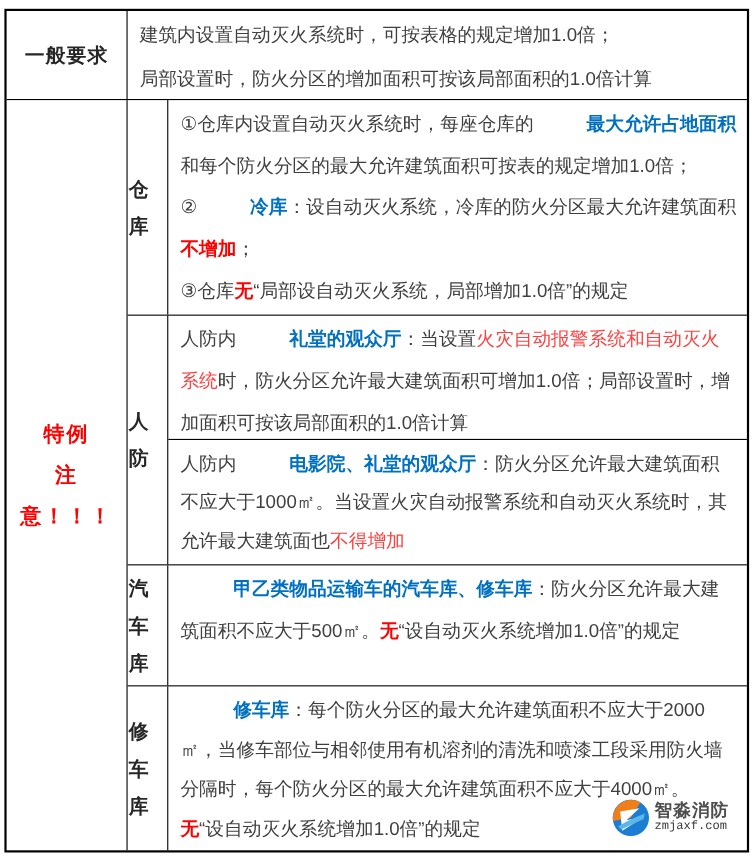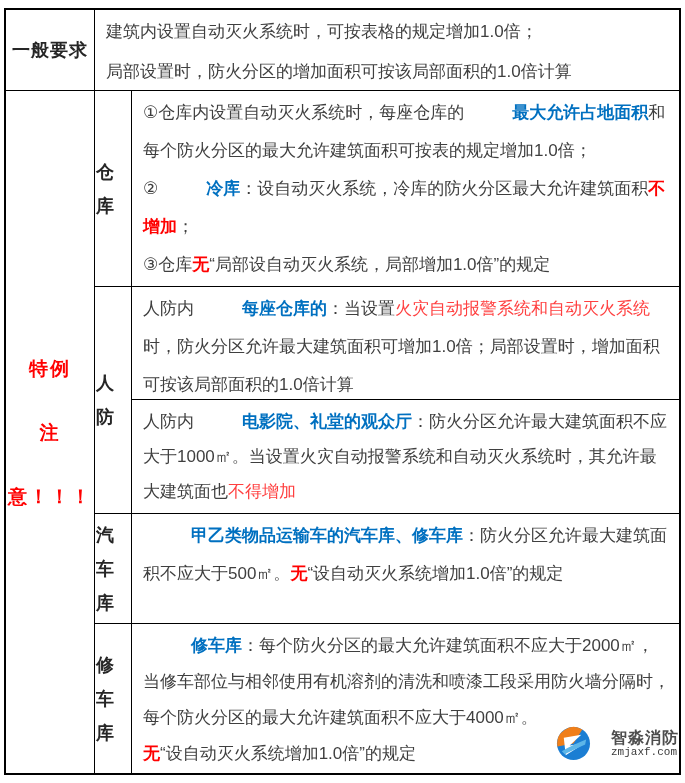--- a/index.html
+++ b/index.html
@@ -11,25 +11,25 @@
   body{background:var(--bg);font-family:"Liberation Sans","DejaVu Sans",sans-serif;}
   .page{position:relative;width:685px;height:783px;background:var(--bg);overflow:hidden;}
 
   .tbl{position:absolute;left:4px;top:8px;width:677px;height:767px;
        border:2px solid var(--border);display:flex;flex-direction:column;background:var(--bg);}
 
   .row{display:flex;}
   .r-general{height:81px;border-bottom:1px solid var(--border);}
   .r-special{flex:1;}
 
-  .hdr-cell{width:89px;border-right:1px solid var(--border);display:flex;
+  .hdr-cell{width:110px;border-right:1px solid var(--border);display:flex;
             align-items:center;justify-content:center;flex-shrink:0;}
   .hdr-cell .hdr-label{font-size:18px;font-weight:bold;color:var(--heading);letter-spacing:1px;}
 
-  .special-hdr{flex-direction:column;gap:27px;}
+  .special-hdr{flex-direction:column;}
   .sp-line{font-size:19px;font-weight:bold;color:var(--red);line-height:37px;
            text-align:center;letter-spacing:2px;}
 
   .sections{flex:1;display:flex;flex-direction:column;min-width:0;}
   .section{display:flex;min-height:0;}
   .sec-warehouse{height:196px;border-bottom:1px solid var(--border);}
   .sec-civil{height:227px;border-bottom:1px solid var(--border);}
   .sec-garage{height:110px;border-bottom:1px solid var(--border);}
   .sec-repair{flex:1;}
 
@@ -45,21 +45,21 @@
   .content{flex:1;padding:3px 9px 0 11px;font-size:17px;color:var(--text);
            line-height:38px;overflow:hidden;min-width:0;}
   .gen-content{line-height:40px;padding-top:2px;}
   .content.tight{line-height:35px;padding-top:4px;}
   .sec-repair .content{line-height:36px;padding-top:4px;}
 
   .s-blue{color:var(--blue);font-weight:bold;padding-left:48px;}
   .s-redb{color:var(--red);font-weight:bold;}
   .s-red{color:var(--red-light);margin-top:36px;}
 
-  .watermark{position:absolute;left:556px;top:726px;display:flex;align-items:center;gap:20px;}
+  .watermark{position:absolute;left:556px;top:726px;display:flex;align-items:center;gap:4px;}
   .wm-icon{width:35px;height:35px;flex-shrink:0;}
   .wm-text{display:flex;flex-direction:column;line-height:1.1;}
   .wm-brand{font-size:16px;font-weight:bold;color:#4d4d4d;letter-spacing:1px;}
   .wm-domain{font-size:11px;font-weight:normal;color:#3a3a3a;font-family:"Liberation Mono","DejaVu Sans Mono",monospace;}
 </style>
 </head>
 <body>
 
 <div class="page">
 
@@ -94,21 +94,21 @@
               <p><span>③仓库</span><span class="s-redb">无</span><span>“局部设自动灭火系统，局部增加1.0倍”的规定</span></p>
             </div>
         </div>
 
         <div class="section sec-civil">
           <div class="vlabel">
             <span>人防</span>
           </div>
           <div class="stack">
             <div class="content cell-a">
-                <p><span>人防内</span><span class="s-blue">每座仓库的</span><span>：当设置</span><span class="s-red">火灾自动报警系统和自动灭火系统</span><span>时，防火分区允许最大建筑面积可增加1.0倍；局部设置时，增加面积可按该局部面积的1.0倍计算</span></p>
+                <p><span>人防内</span><span class="s-blue">礼堂的观众厅</span><span>：当设置</span><span class="s-red">火灾自动报警系统和自动灭火系统</span><span>时，防火分区允许最大建筑面积可增加1.0倍；局部设置时，增加面积可按该局部面积的1.0倍计算</span></p>
               </div>
             <div class="content cell-b tight">
                 <p><span>人防内</span><span class="s-blue">电影院、礼堂的观众厅</span><span>：防火分区允许最大建筑面积不应大于1000㎡。当设置火灾自动报警系统和自动灭火系统时，其允许最大建筑面也</span><span class="s-red">不得增加</span></p>
               </div>
           </div>
         </div>
 
         <div class="section sec-garage">
           <div class="vlabel">
             <span>汽车库</span>

